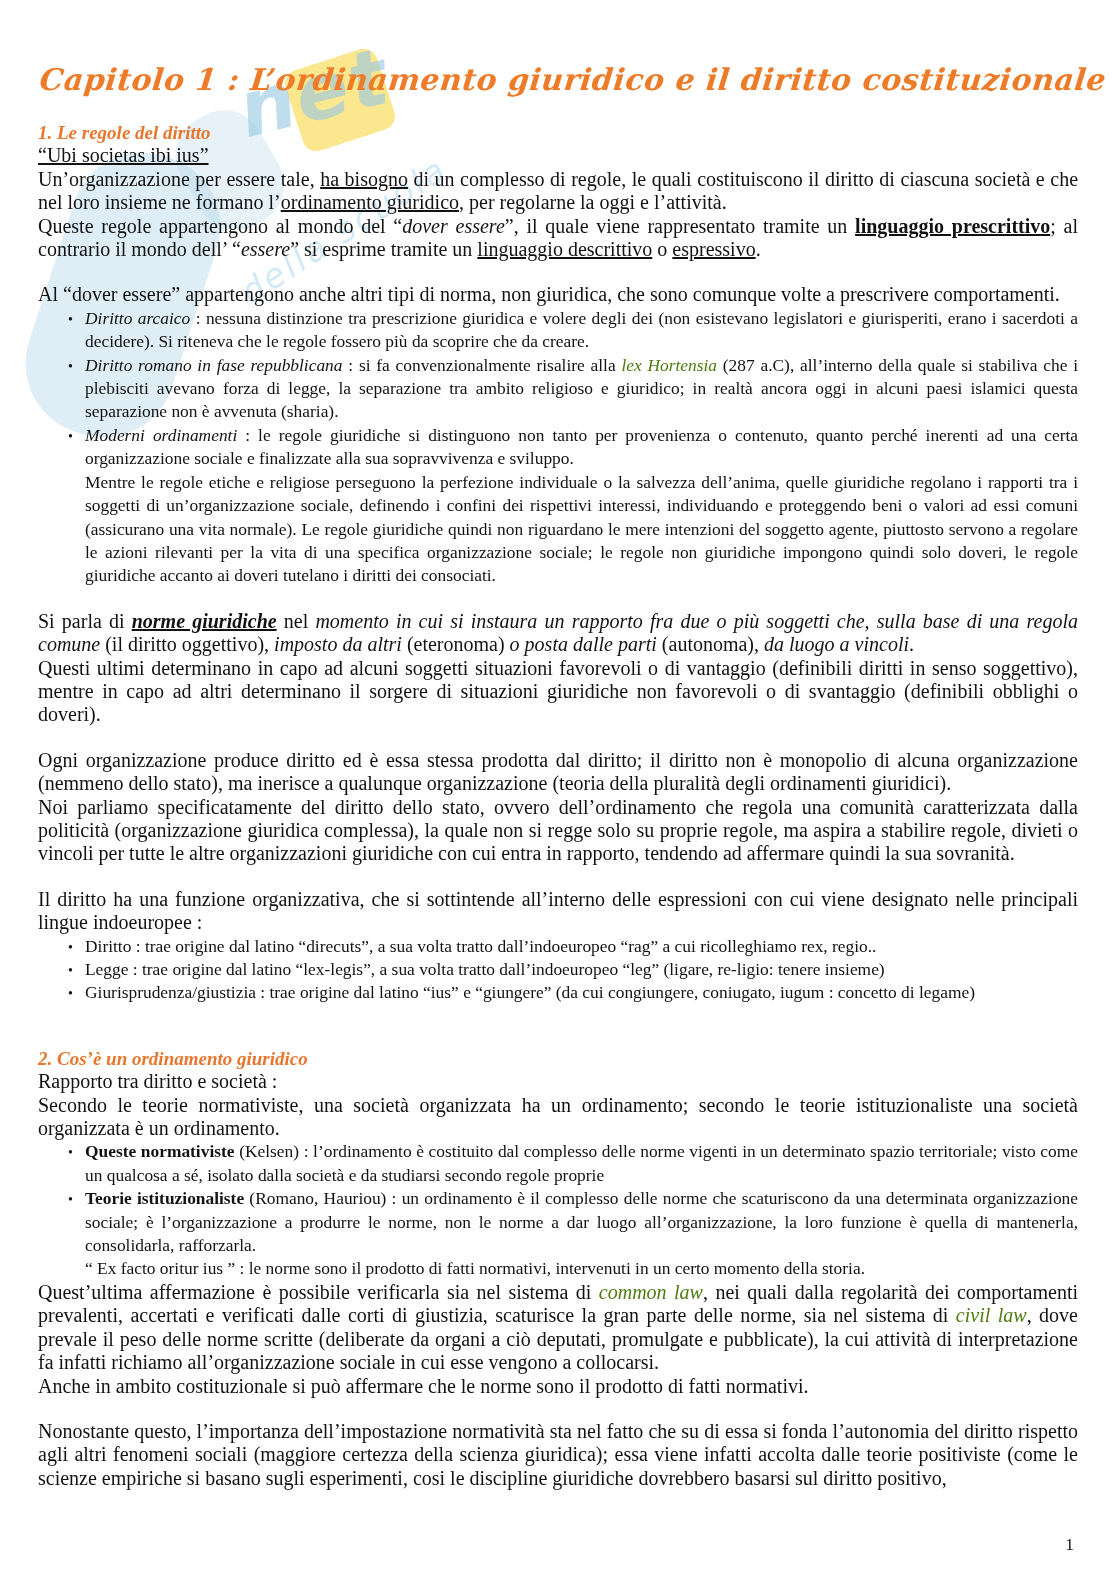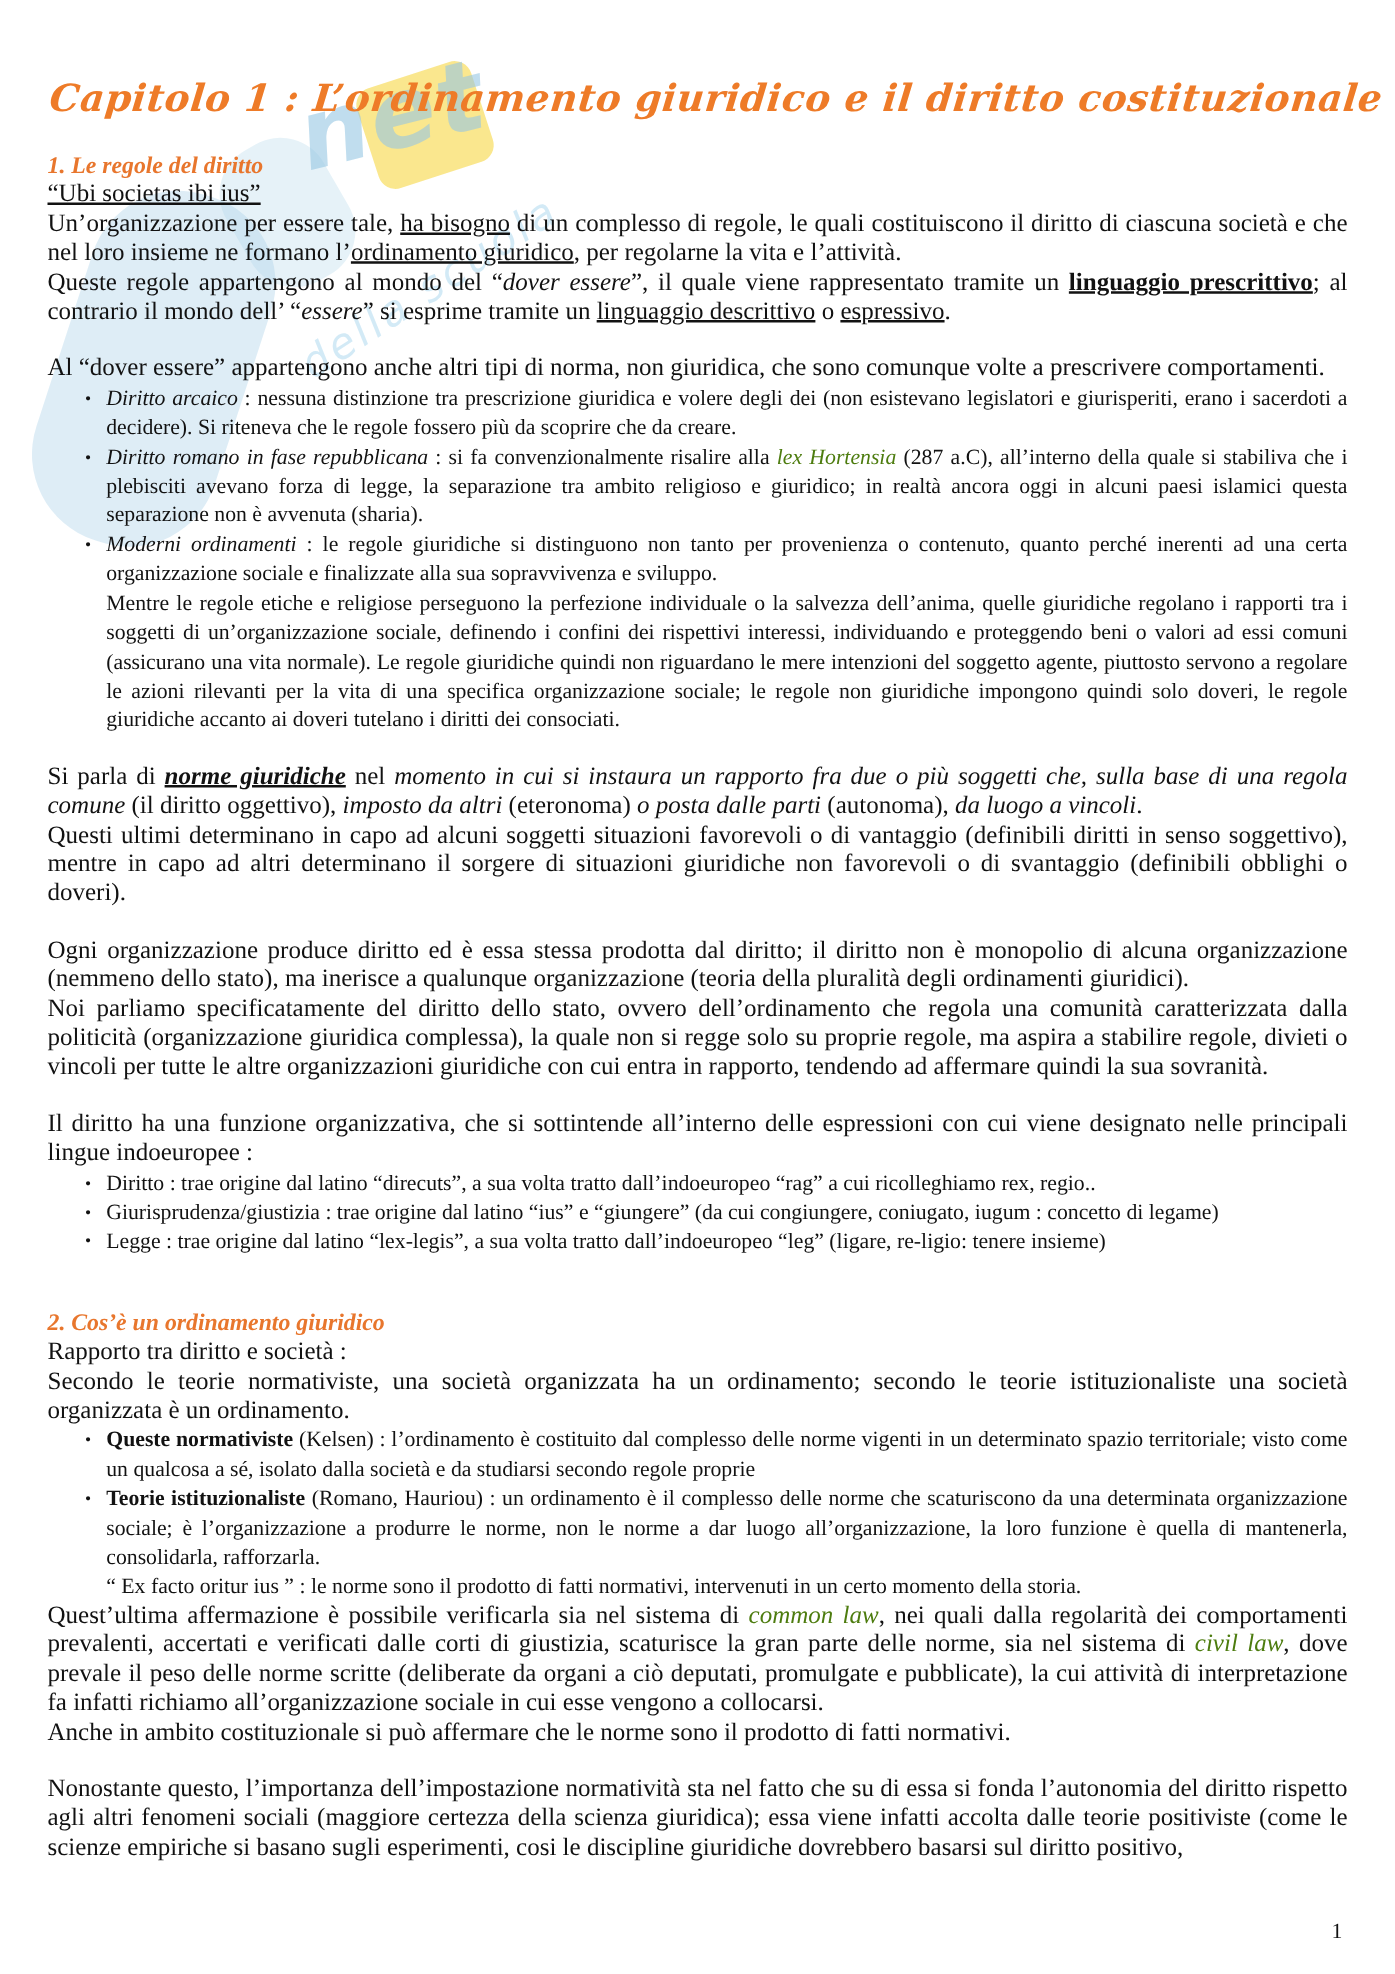--- a/index.html
+++ b/index.html
@@ -66,41 +66,41 @@
   <div class="wm-yellow"></div>
   <div class="wm-net">net</div>
   <div class="wm-sub">della scuola</div>
 </div>
 
 <div class="page">
   <h1 class="doc-title">Capitolo 1 : L’ordinamento giuridico e il diritto costituzionale</h1>
   <div class="doc-body">
       <div class="section-heading">1.  Le regole del diritto</div>
       <p class="para"><span class="seg-u">“Ubi societas ibi ius”</span></p>
-      <p class="para"><span>Un’organizzazione per essere tale, </span><span class="seg-u">ha bisogno</span><span> di un complesso di regole, le quali costituiscono il diritto di ciascuna società e che nel loro insieme ne formano l’</span><span class="seg-u">ordinamento giuridico</span><span>, per regolarne la vita e l’attività.</span></p>
+      <p class="para"><span>Un’organizzazione per essere tale, </span><span class="seg-u">ha bisogno</span><span> di un complesso di regole, le quali costituiscono il diritto di ciascuna società e che nel loro insieme ne formano l’</span><span class="seg-u">ordinamento giuridico</span><span>, per regolarne la oggi e l’attività.</span></p>
       <p class="para"><span>Queste regole appartengono al mondo del “</span><span class="seg-i">dover essere</span><span>”, il quale viene rappresentato tramite un </span><span class="seg-b seg-u">linguaggio prescrittivo</span><span>; al contrario il mondo dell’ “</span><span class="seg-i">essere</span><span>” si esprime tramite un </span><span class="seg-u">linguaggio descrittivo</span><span> o </span><span class="seg-u">espressivo</span><span>.</span></p>
       <div class="spacer"></div>
       <p class="para"><span>Al “dover essere” appartengono anche altri tipi di norma, non giuridica, che sono comunque volte a prescrivere comportamenti.</span></p>
       <ul class="bullet-list">
         <li><span class="seg-i">Diritto arcaico</span><span> : nessuna distinzione tra prescrizione giuridica e volere degli dei (non esistevano legislatori e giurisperiti, erano i sacerdoti a decidere). Si riteneva che le regole fossero più da scoprire che da creare.</span></li>
         <li><span class="seg-i">Diritto romano in fase repubblicana</span><span> : si fa convenzionalmente risalire alla </span><span class="seg-link">lex Hortensia</span><span> (287 a.C), all’interno della quale si stabiliva che i plebisciti avevano forza di legge, la separazione tra ambito religioso e giuridico; in realtà ancora oggi in alcuni paesi islamici questa separazione non è avvenuta (sharia).</span></li>
         <li><span class="seg-i">Moderni ordinamenti</span><span> : le regole giuridiche si distinguono non tanto per provenienza o contenuto, quanto perché inerenti ad una certa organizzazione sociale e finalizzate alla sua sopravvivenza e sviluppo.</span><br><span>Mentre le regole etiche e religiose perseguono la perfezione individuale o la salvezza dell’anima, quelle giuridiche regolano i rapporti tra i soggetti di un’organizzazione sociale, definendo i confini dei rispettivi interessi, individuando e proteggendo beni o valori ad essi comuni (assicurano una vita normale). Le regole giuridiche quindi non riguardano le mere intenzioni del soggetto agente, piuttosto servono a regolare le azioni rilevanti per la vita di una specifica organizzazione sociale; le regole non giuridiche impongono quindi solo doveri, le regole giuridiche accanto ai doveri tutelano i diritti dei consociati.</span></li>
       </ul>
       <div class="spacer"></div>
       <p class="para"><span>Si parla di </span><span class="seg-b seg-i seg-u">norme giuridiche</span><span> nel </span><span class="seg-i">momento in cui si instaura un rapporto fra due o più soggetti che, sulla base di una regola comune</span><span> (il diritto oggettivo), </span><span class="seg-i">imposto da altri</span><span> (eteronoma) </span><span class="seg-i">o posta dalle parti</span><span> (autonoma), </span><span class="seg-i">da luogo a vincoli</span><span>.</span></p>
       <p class="para"><span>Questi ultimi determinano in capo ad alcuni soggetti situazioni favorevoli o di vantaggio (definibili diritti in senso soggettivo), mentre in capo ad altri determinano il sorgere di situazioni giuridiche non favorevoli o di svantaggio (definibili obblighi o doveri).</span></p>
       <div class="spacer"></div>
       <p class="para"><span>Ogni organizzazione produce diritto ed è essa stessa prodotta dal diritto; il diritto non è monopolio di alcuna organizzazione (nemmeno dello stato), ma inerisce a qualunque organizzazione (teoria della pluralità degli ordinamenti giuridici).</span></p>
       <p class="para"><span>Noi parliamo specificatamente del diritto dello stato, ovvero dell’ordinamento che regola una comunità caratterizzata dalla politicità (organizzazione giuridica complessa), la quale non si regge solo su proprie regole, ma aspira a stabilire regole, divieti o vincoli per tutte le altre organizzazioni giuridiche con cui entra in rapporto, tendendo ad affermare quindi la sua sovranità.</span></p>
       <div class="spacer"></div>
       <p class="para"><span>Il diritto ha una funzione organizzativa, che si sottintende all’interno delle espressioni con cui viene designato nelle principali lingue indoeuropee :</span></p>
       <ul class="bullet-list">
         <li><span>Diritto : trae origine dal latino “direcuts”, a sua volta tratto dall’indoeuropeo “rag” a cui ricolleghiamo rex, regio..</span></li>
+        <li><span>Legge : trae origine dal latino “lex-legis”, a sua volta tratto dall’indoeuropeo “leg” (ligare, re-ligio: tenere insieme)</span></li>
         <li><span>Giurisprudenza/giustizia : trae origine dal latino “ius” e “giungere” (da cui congiungere, coniugato, iugum : concetto di legame)</span></li>
-        <li><span>Legge : trae origine dal latino “lex-legis”, a sua volta tratto dall’indoeuropeo “leg” (ligare, re-ligio: tenere insieme)</span></li>
       </ul>
       <div class="spacer"></div>
       <div class="section-heading">2.  Cos’è un ordinamento giuridico</div>
       <p class="para"><span>Rapporto tra diritto e società :</span></p>
       <p class="para"><span>Secondo le teorie normativiste, una società organizzata ha un ordinamento; secondo le teorie istituzionaliste una società organizzata è un ordinamento.</span></p>
       <ul class="bullet-list">
         <li><span class="seg-b">Queste normativiste</span><span> (Kelsen) : l’ordinamento è costituito dal complesso delle norme vigenti in un determinato spazio territoriale; visto come un qualcosa a sé, isolato dalla società e da studiarsi secondo regole proprie</span></li>
         <li><span class="seg-b">Teorie istituzionaliste</span><span> (Romano, Hauriou) : un ordinamento è il complesso delle norme che scaturiscono da una determinata organizzazione sociale; è l’organizzazione a produrre le norme, non le norme a dar luogo all’organizzazione, la loro funzione è quella di mantenerla, consolidarla, rafforzarla.</span><br><span>“ Ex facto oritur ius ” : le norme sono il prodotto di fatti normativi, intervenuti in un certo momento della storia.</span></li>
       </ul>
       <p class="para"><span>Quest’ultima affermazione è possibile verificarla sia nel sistema di </span><span class="seg-link">common law</span><span>, nei quali dalla regolarità dei comportamenti prevalenti, accertati e verificati dalle corti di giustizia, scaturisce la gran parte delle norme, sia nel sistema di </span><span class="seg-link">civil law</span><span>, dove prevale il peso delle norme scritte (deliberate da organi a ciò deputati, promulgate e pubblicate), la cui attività di interpretazione fa infatti richiamo all’organizzazione sociale in cui esse vengono a collocarsi.</span></p>

